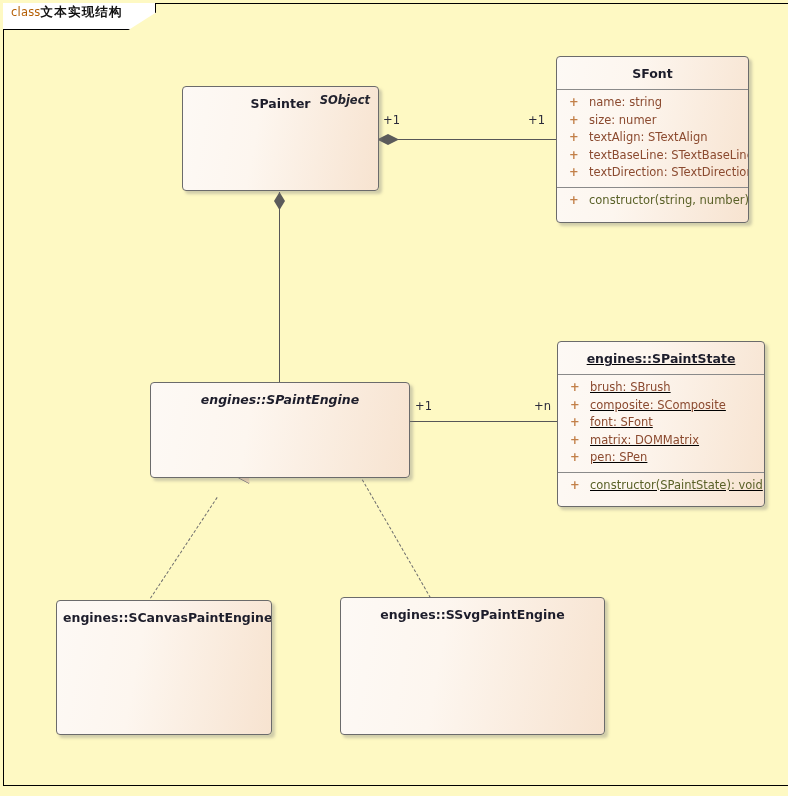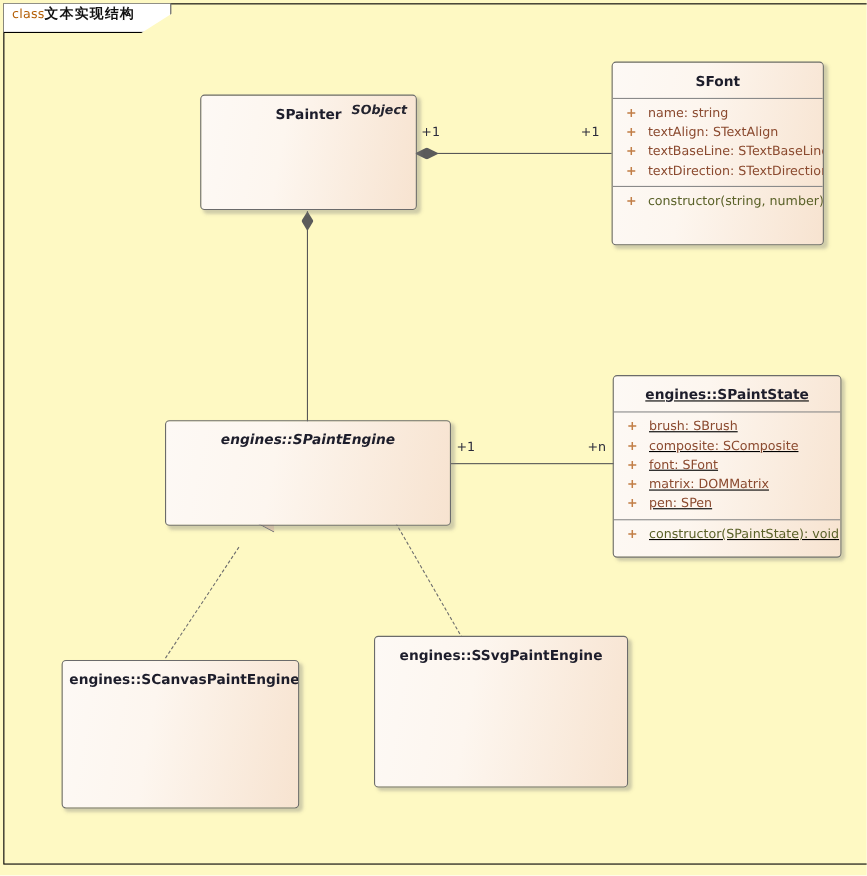--- a/index.html
+++ b/index.html
@@ -200,20 +200,23 @@
 
   <div class="cls" style="left:556px; top:56px; width:193px; height:167px;">
     <div class="cls-header sep">
       <span>SFont</span>
     </div>
     <div class="compartment">
       <div class="member attr">
         <span class="vis">+</span><span class="nm">name: string</span>
       </div>
       <div class="member attr">
+        <span class="vis">+</span><span class="nm">size: numer</span>
+      </div>
+      <div class="member attr">
         <span class="vis">+</span><span class="nm">textAlign: STextAlign</span>
       </div>
       <div class="member attr">
         <span class="vis">+</span><span class="nm">textBaseLine: STextBaseLine</span>
       </div>
       <div class="member attr">
         <span class="vis">+</span><span class="nm">textDirection: STextDirection</span>
       </div>
     </div>
     <div class="compartment sep">
@@ -256,19 +259,19 @@
       </div>
     </div>
   </div>
 
   <div class="cls" style="left:56px; top:600px; width:216px; height:135px;">
     <div class="cls-header">
       <span>engines::SCanvasPaintEngine</span>
     </div>
   </div>
 
-  <div class="cls" style="left:340px; top:578px; width:231px; height:138px;">
+  <div class="cls" style="left:340px; top:597px; width:265px; height:138px;">
     <div class="cls-header">
       <span>engines::SSvgPaintEngine</span>
     </div>
   </div>
 
 </div>
 
 </body></html>

